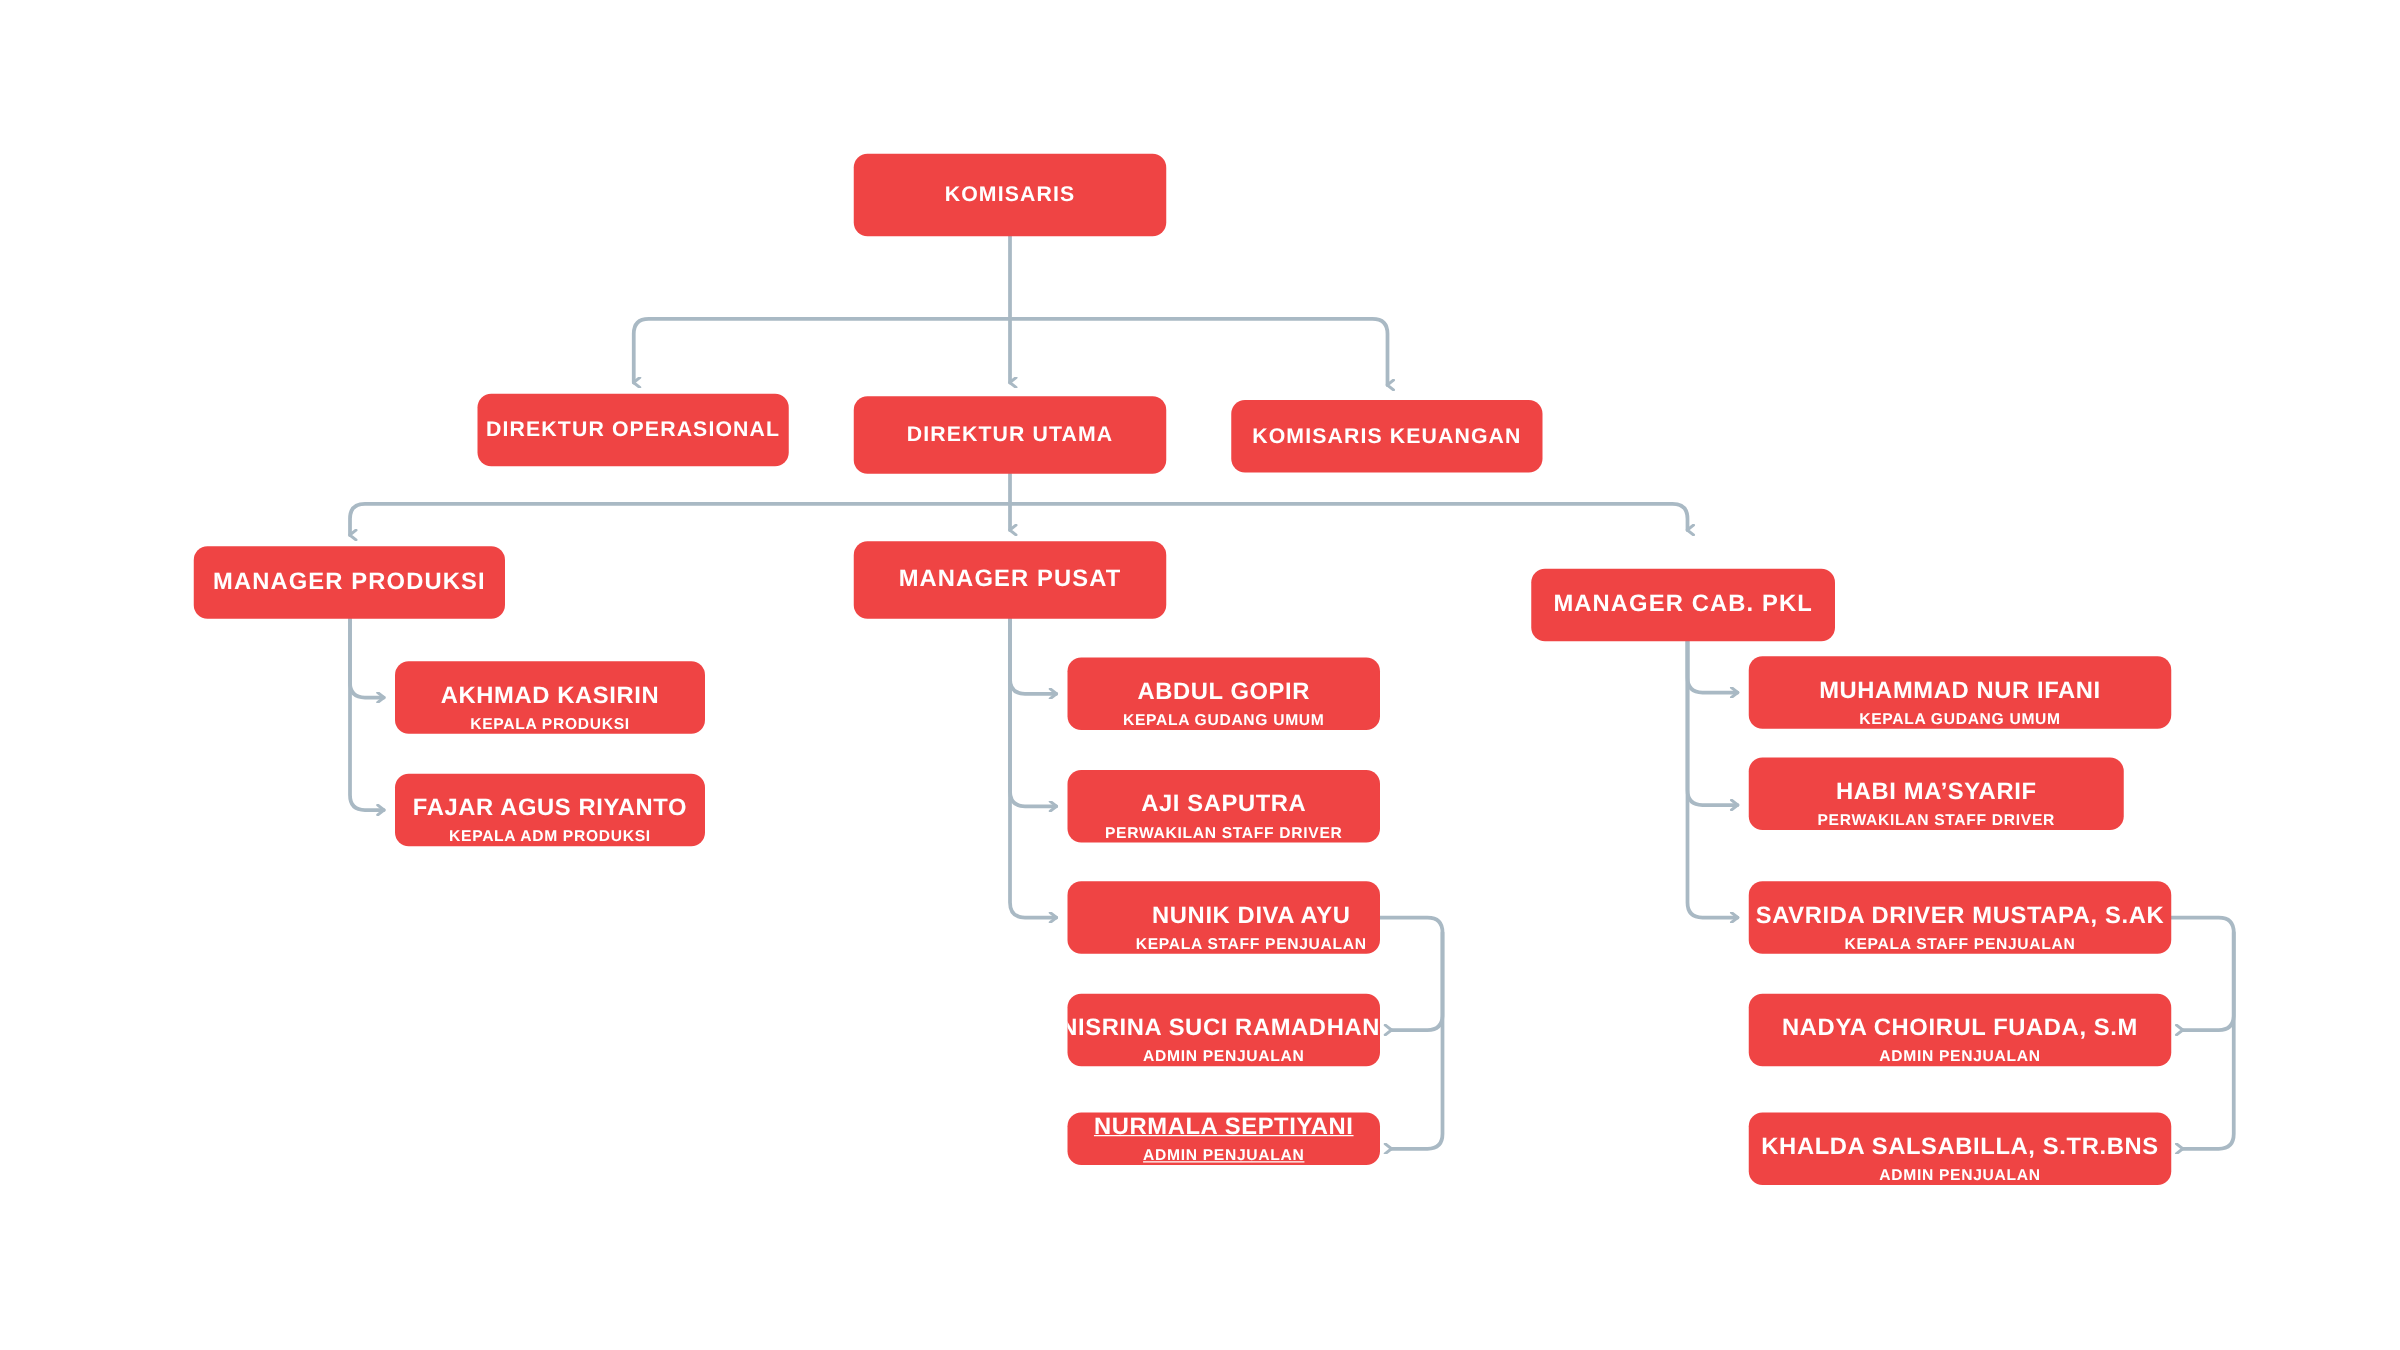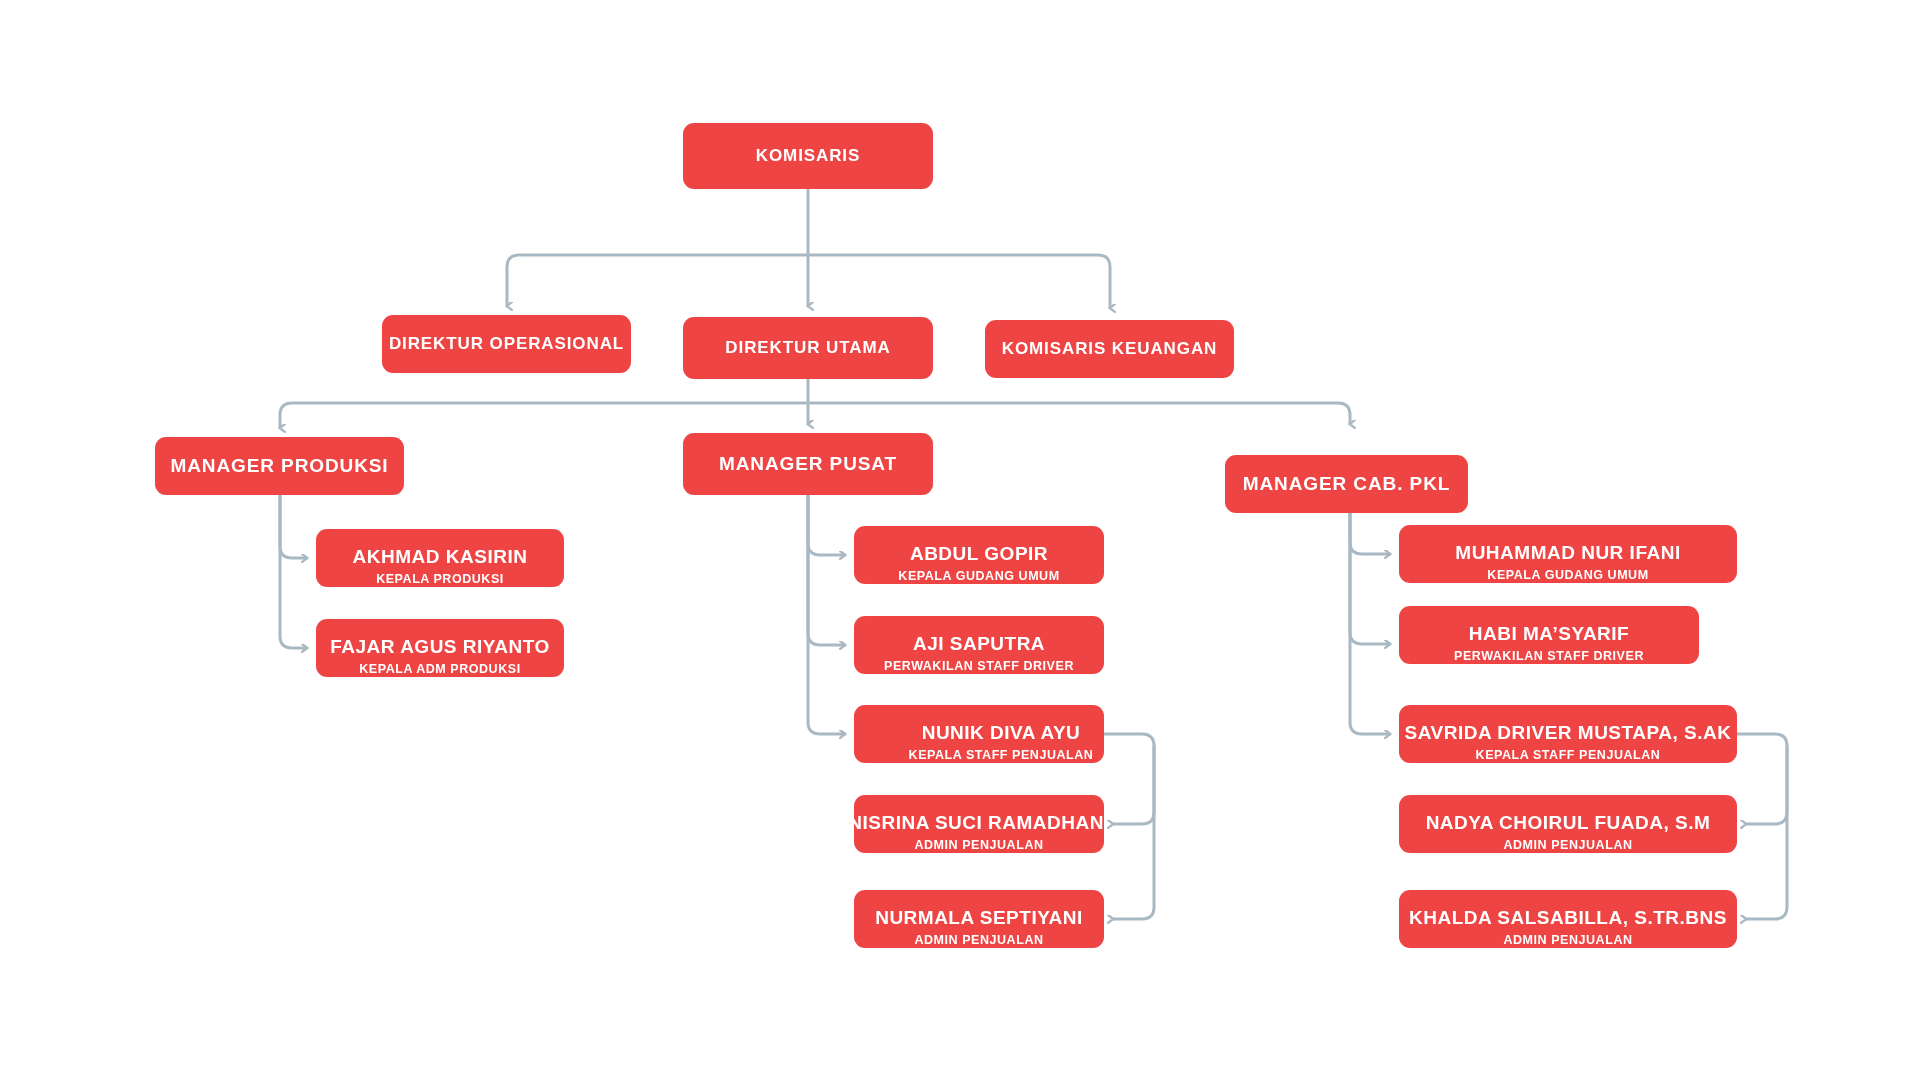--- a/index.html
+++ b/index.html
@@ -178,21 +178,21 @@
   <div class="node person-node" style="left:854px; top:705px; width:250px; height:58px;padding-left:44px;">
     <span class="person-name">NUNIK DIVA AYU</span>
     <span class="person-role">KEPALA STAFF PENJUALAN</span>
   </div>
 
   <div class="node person-node" style="left:854px; top:795px; width:250px; height:58px;">
     <span class="person-name">NISRINA SUCI RAMADHANI</span>
     <span class="person-role">ADMIN PENJUALAN</span>
   </div>
 
-  <div class="node person-node" style="left:854px; top:890px; width:250px; height:58px;">
+  <div class="node person-node" style="left:854px; top:890px; width:250px; height:42px;text-decoration:underline;">
     <span class="person-name">NURMALA SEPTIYANI</span>
     <span class="person-role">ADMIN PENJUALAN</span>
   </div>
 
   <div class="node person-node" style="left:1399px; top:525px; width:338px; height:58px;">
     <span class="person-name">MUHAMMAD NUR IFANI</span>
     <span class="person-role">KEPALA GUDANG UMUM</span>
   </div>
 
   <div class="node person-node" style="left:1399px; top:606px; width:300px; height:58px;">

